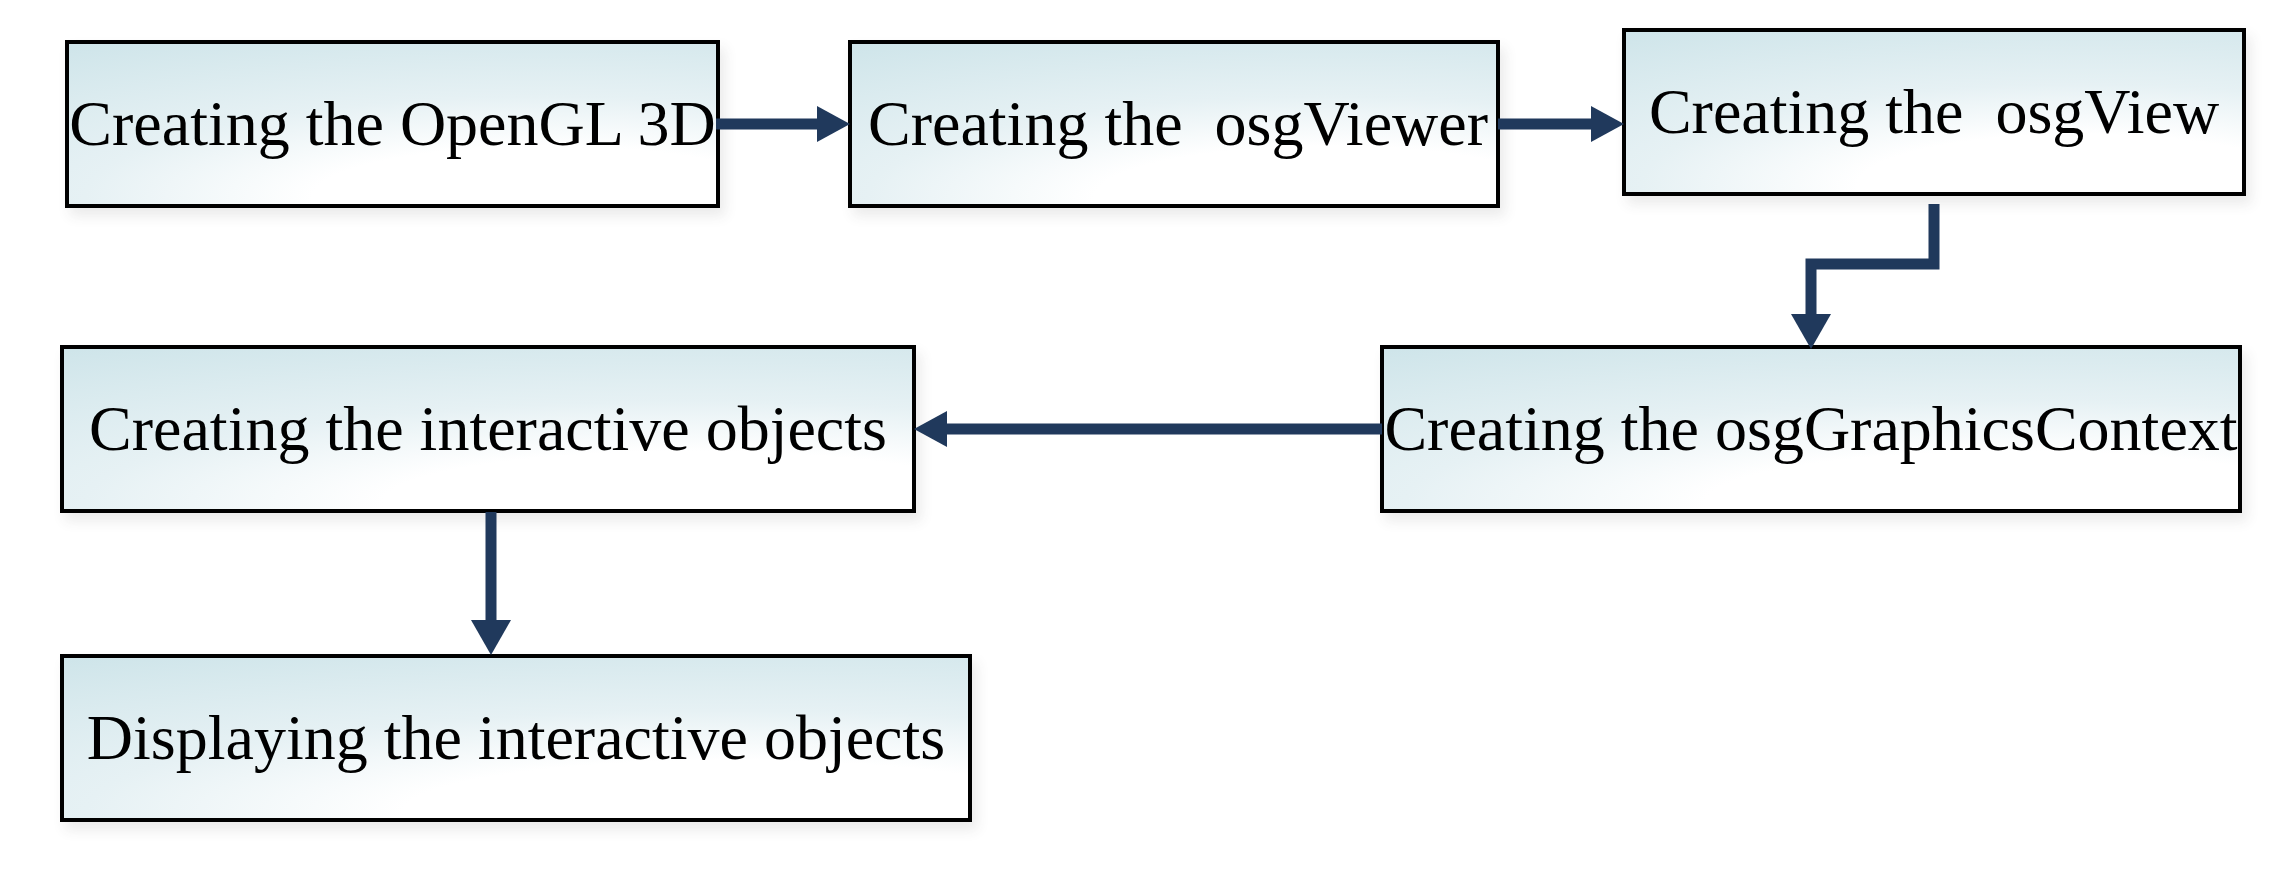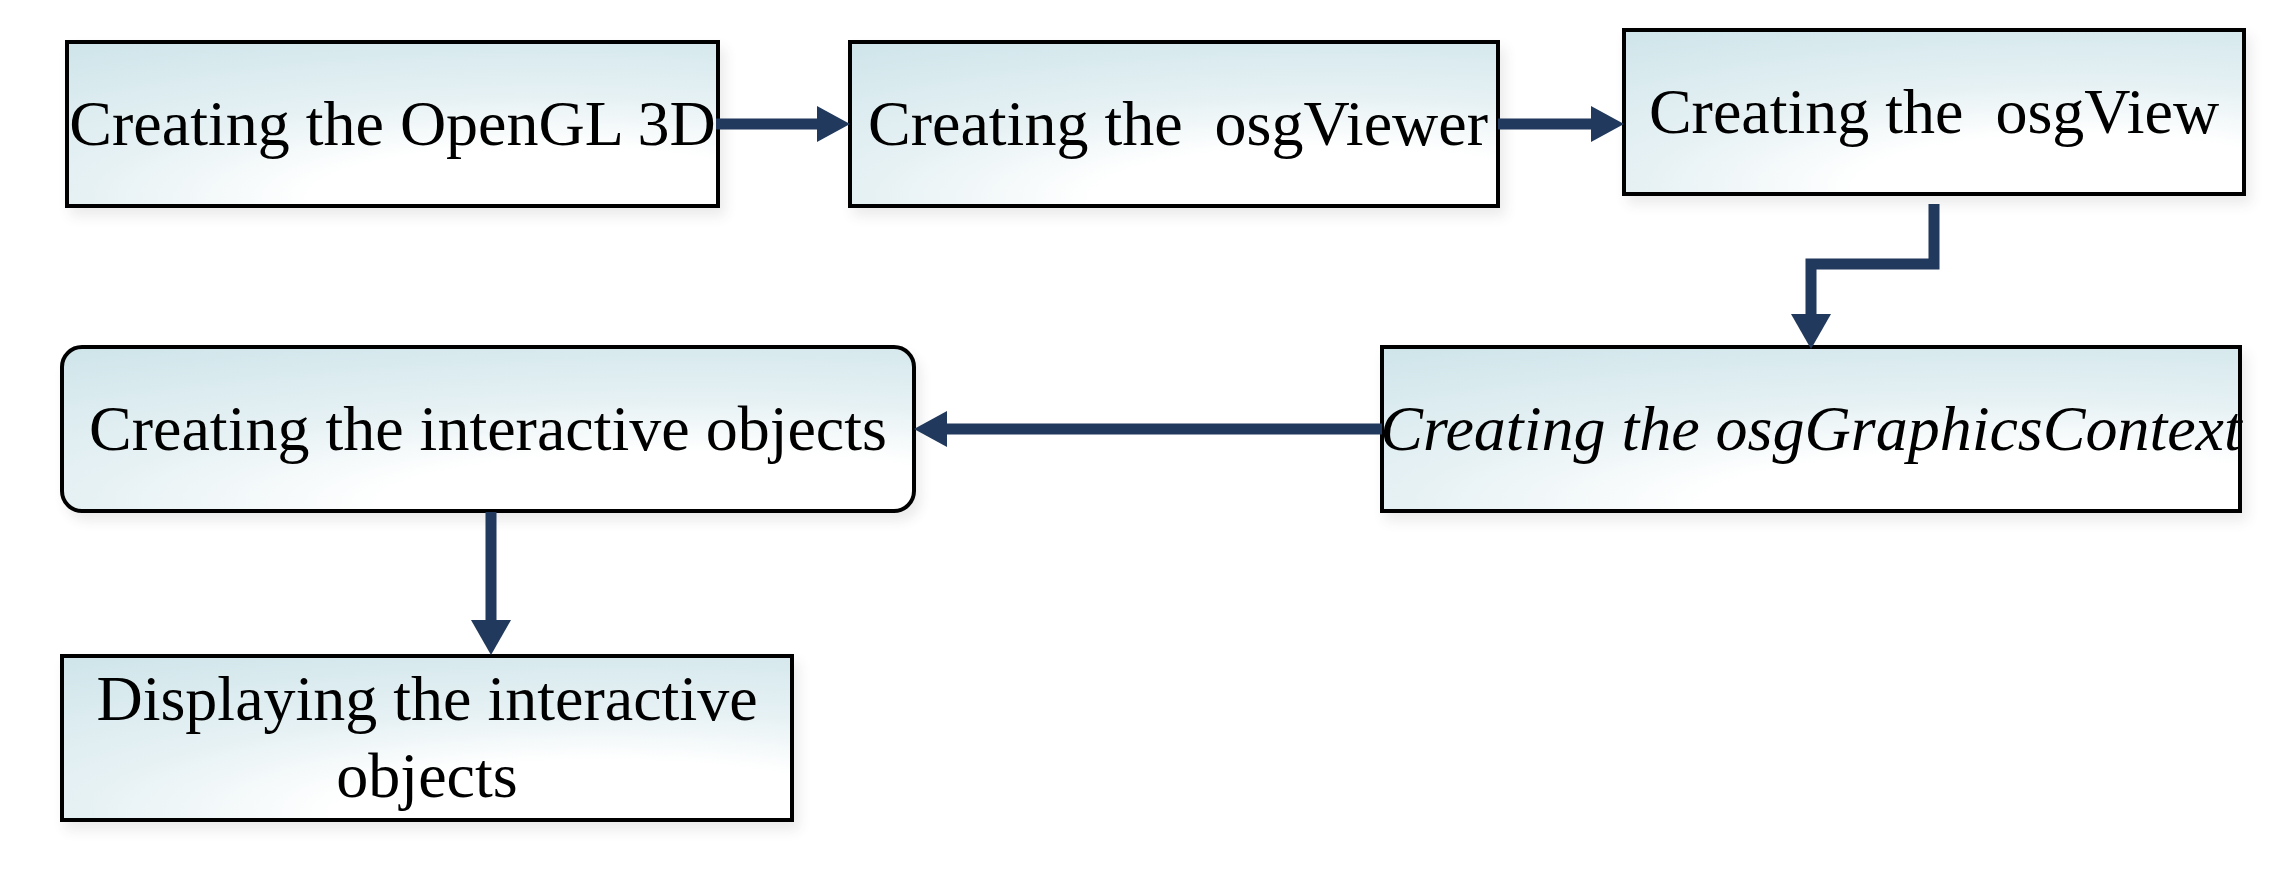--- a/index.html
+++ b/index.html
@@ -56,29 +56,29 @@
   </div>
 
   <div class="box" style="left:848px; top:40px; width:652px; height:168px;padding-left:8px;">
     <span class="box-label">Creating the  osgViewer</span>
   </div>
 
   <div class="box" style="left:1622px; top:28px; width:624px; height:168px;">
     <span class="box-label">Creating the  osgView</span>
   </div>
 
-  <div class="box" style="left:1380px; top:345px; width:862px; height:168px;font-style:italic;">
+  <div class="box" style="left:1380px; top:345px; width:862px; height:168px;">
     <span class="box-label">Creating the osgGraphicsContext</span>
   </div>
 
-  <div class="box" style="left:60px; top:345px; width:856px; height:168px;border-radius:22px;">
+  <div class="box" style="left:60px; top:345px; width:856px; height:168px;">
     <span class="box-label">Creating the interactive objects</span>
   </div>
 
-  <div class="box" style="left:60px; top:654px; width:734px; height:168px;">
+  <div class="box" style="left:60px; top:654px; width:912px; height:168px;">
     <span class="box-label wrap">Displaying the interactive objects</span>
   </div>
 
   <svg class="arrow" style="left:716px; top:103px;" width="134" height="42" viewBox="0 0 134 42">
     <rect x="0" y="15.5" width="102" height="11"></rect>
     <polygon points="101,3 134,21 101,39"></polygon>
   </svg>
 
   <svg class="arrow" style="left:1498px; top:103px;" width="126" height="42" viewBox="0 0 126 42">
     <rect x="0" y="15.5" width="94" height="11"></rect>

